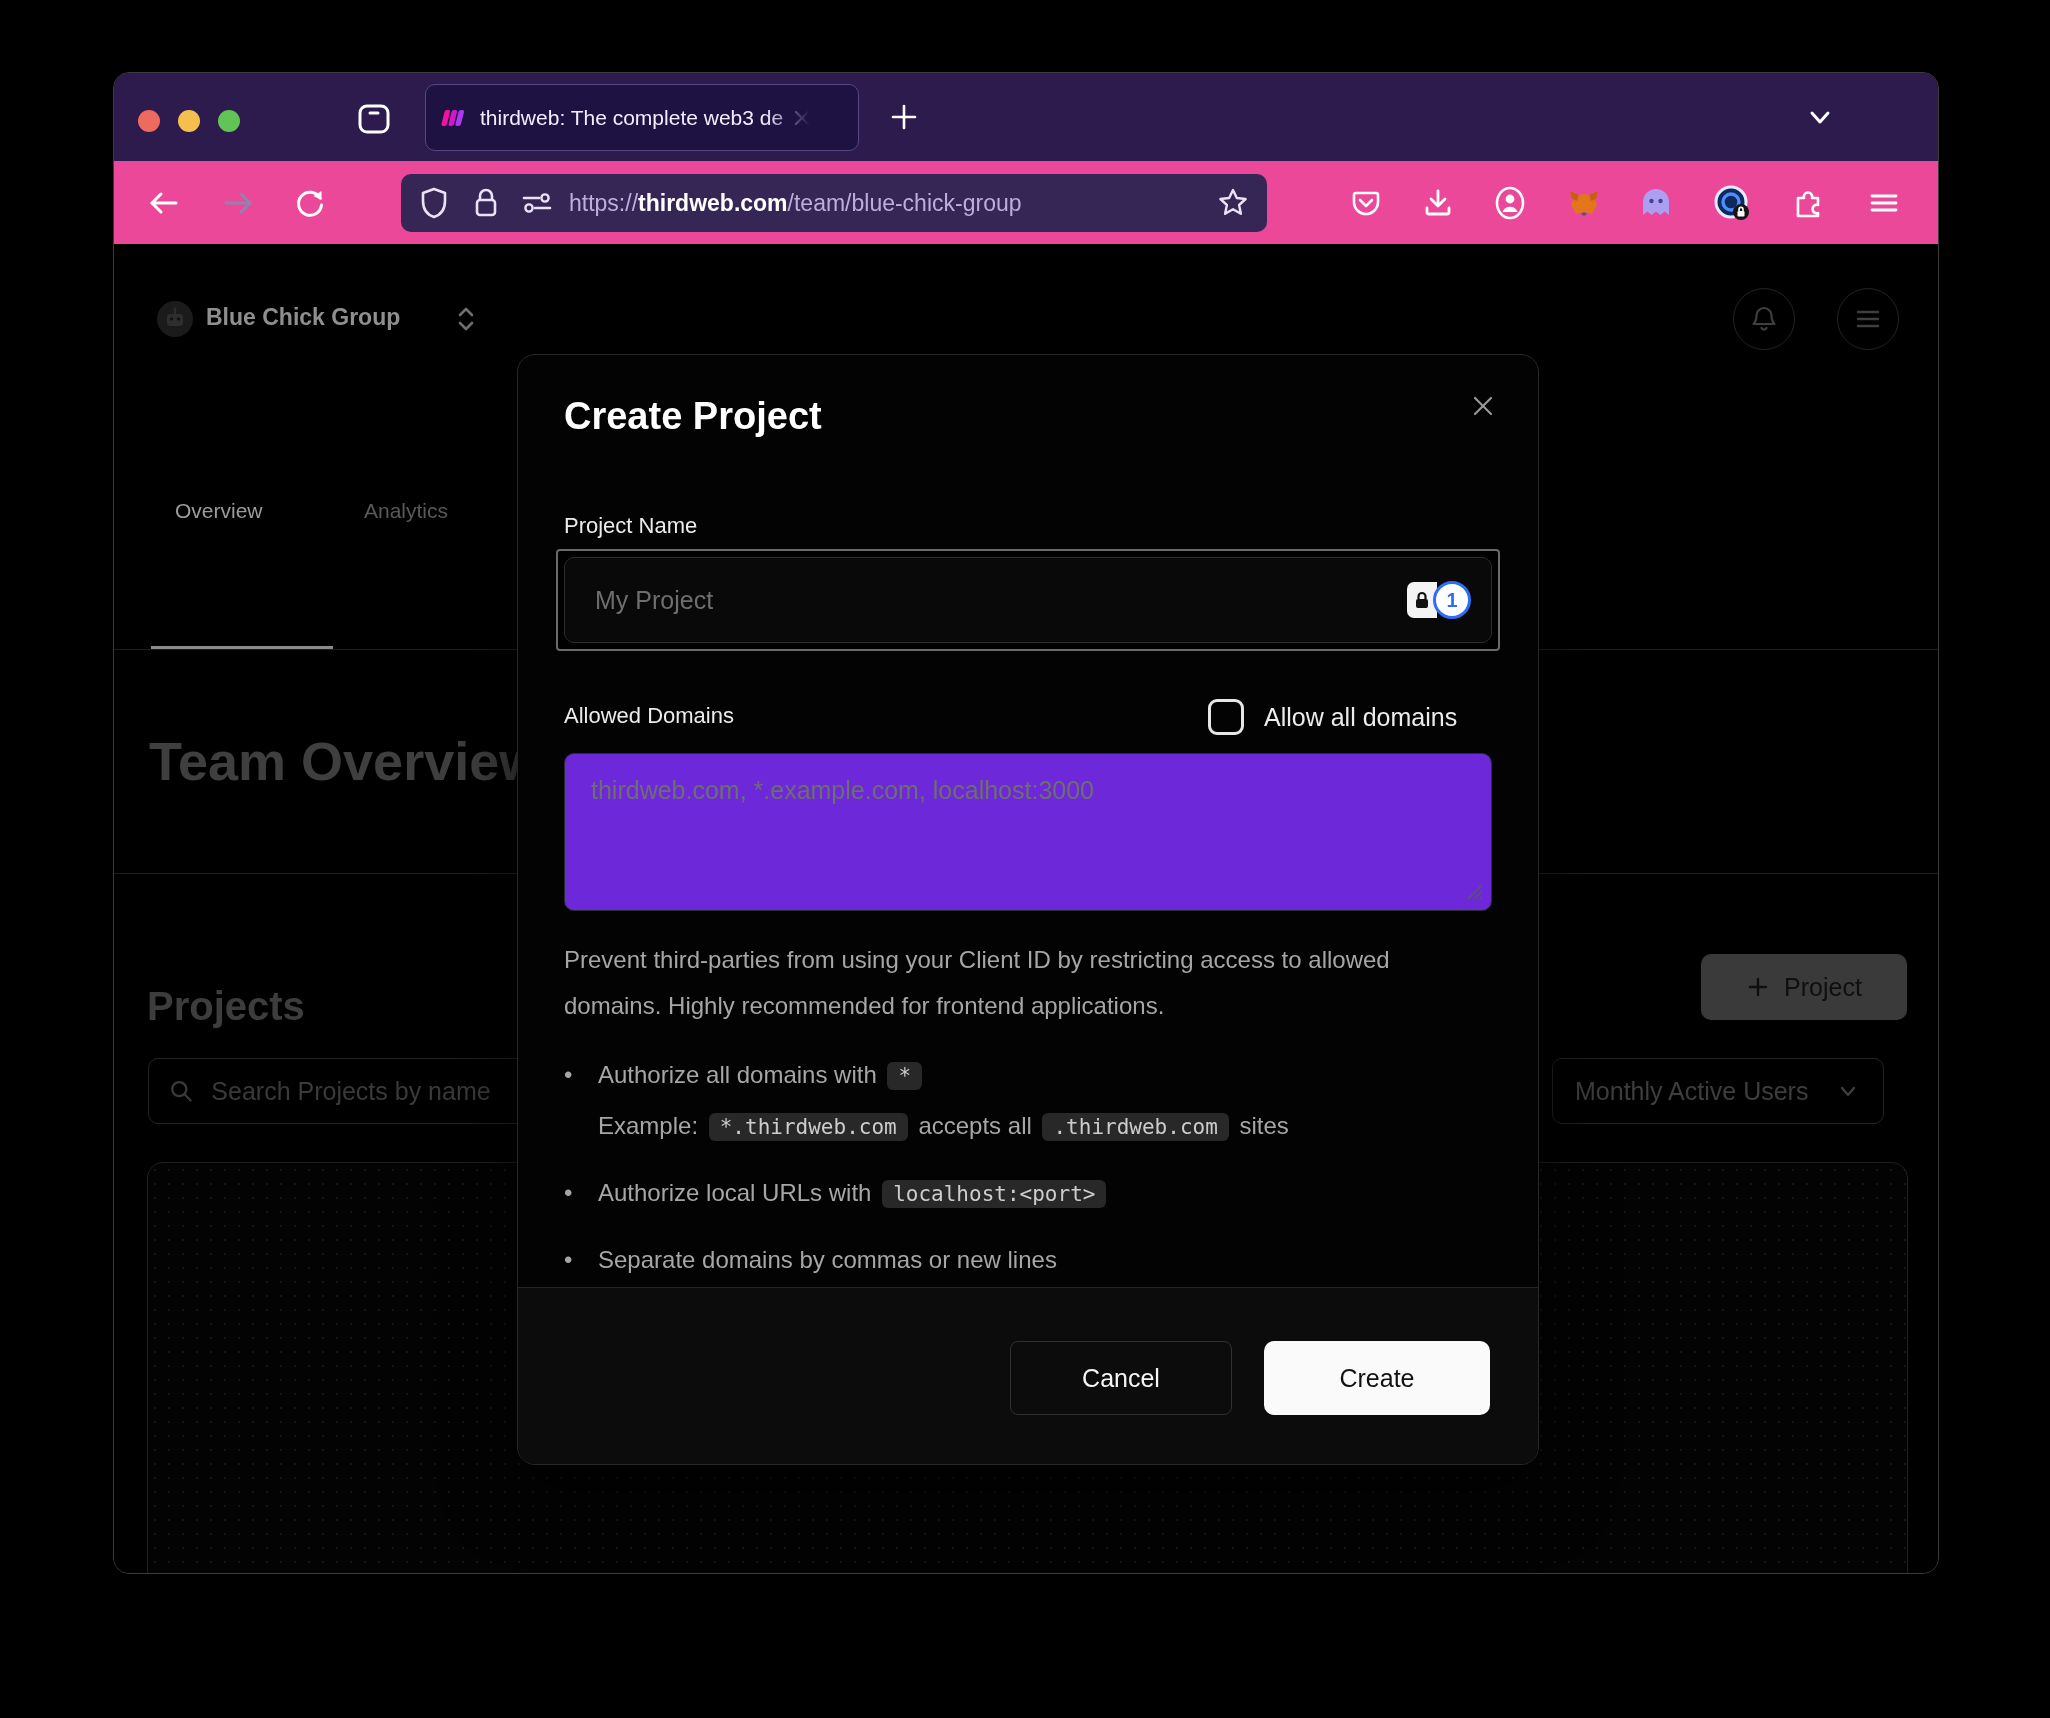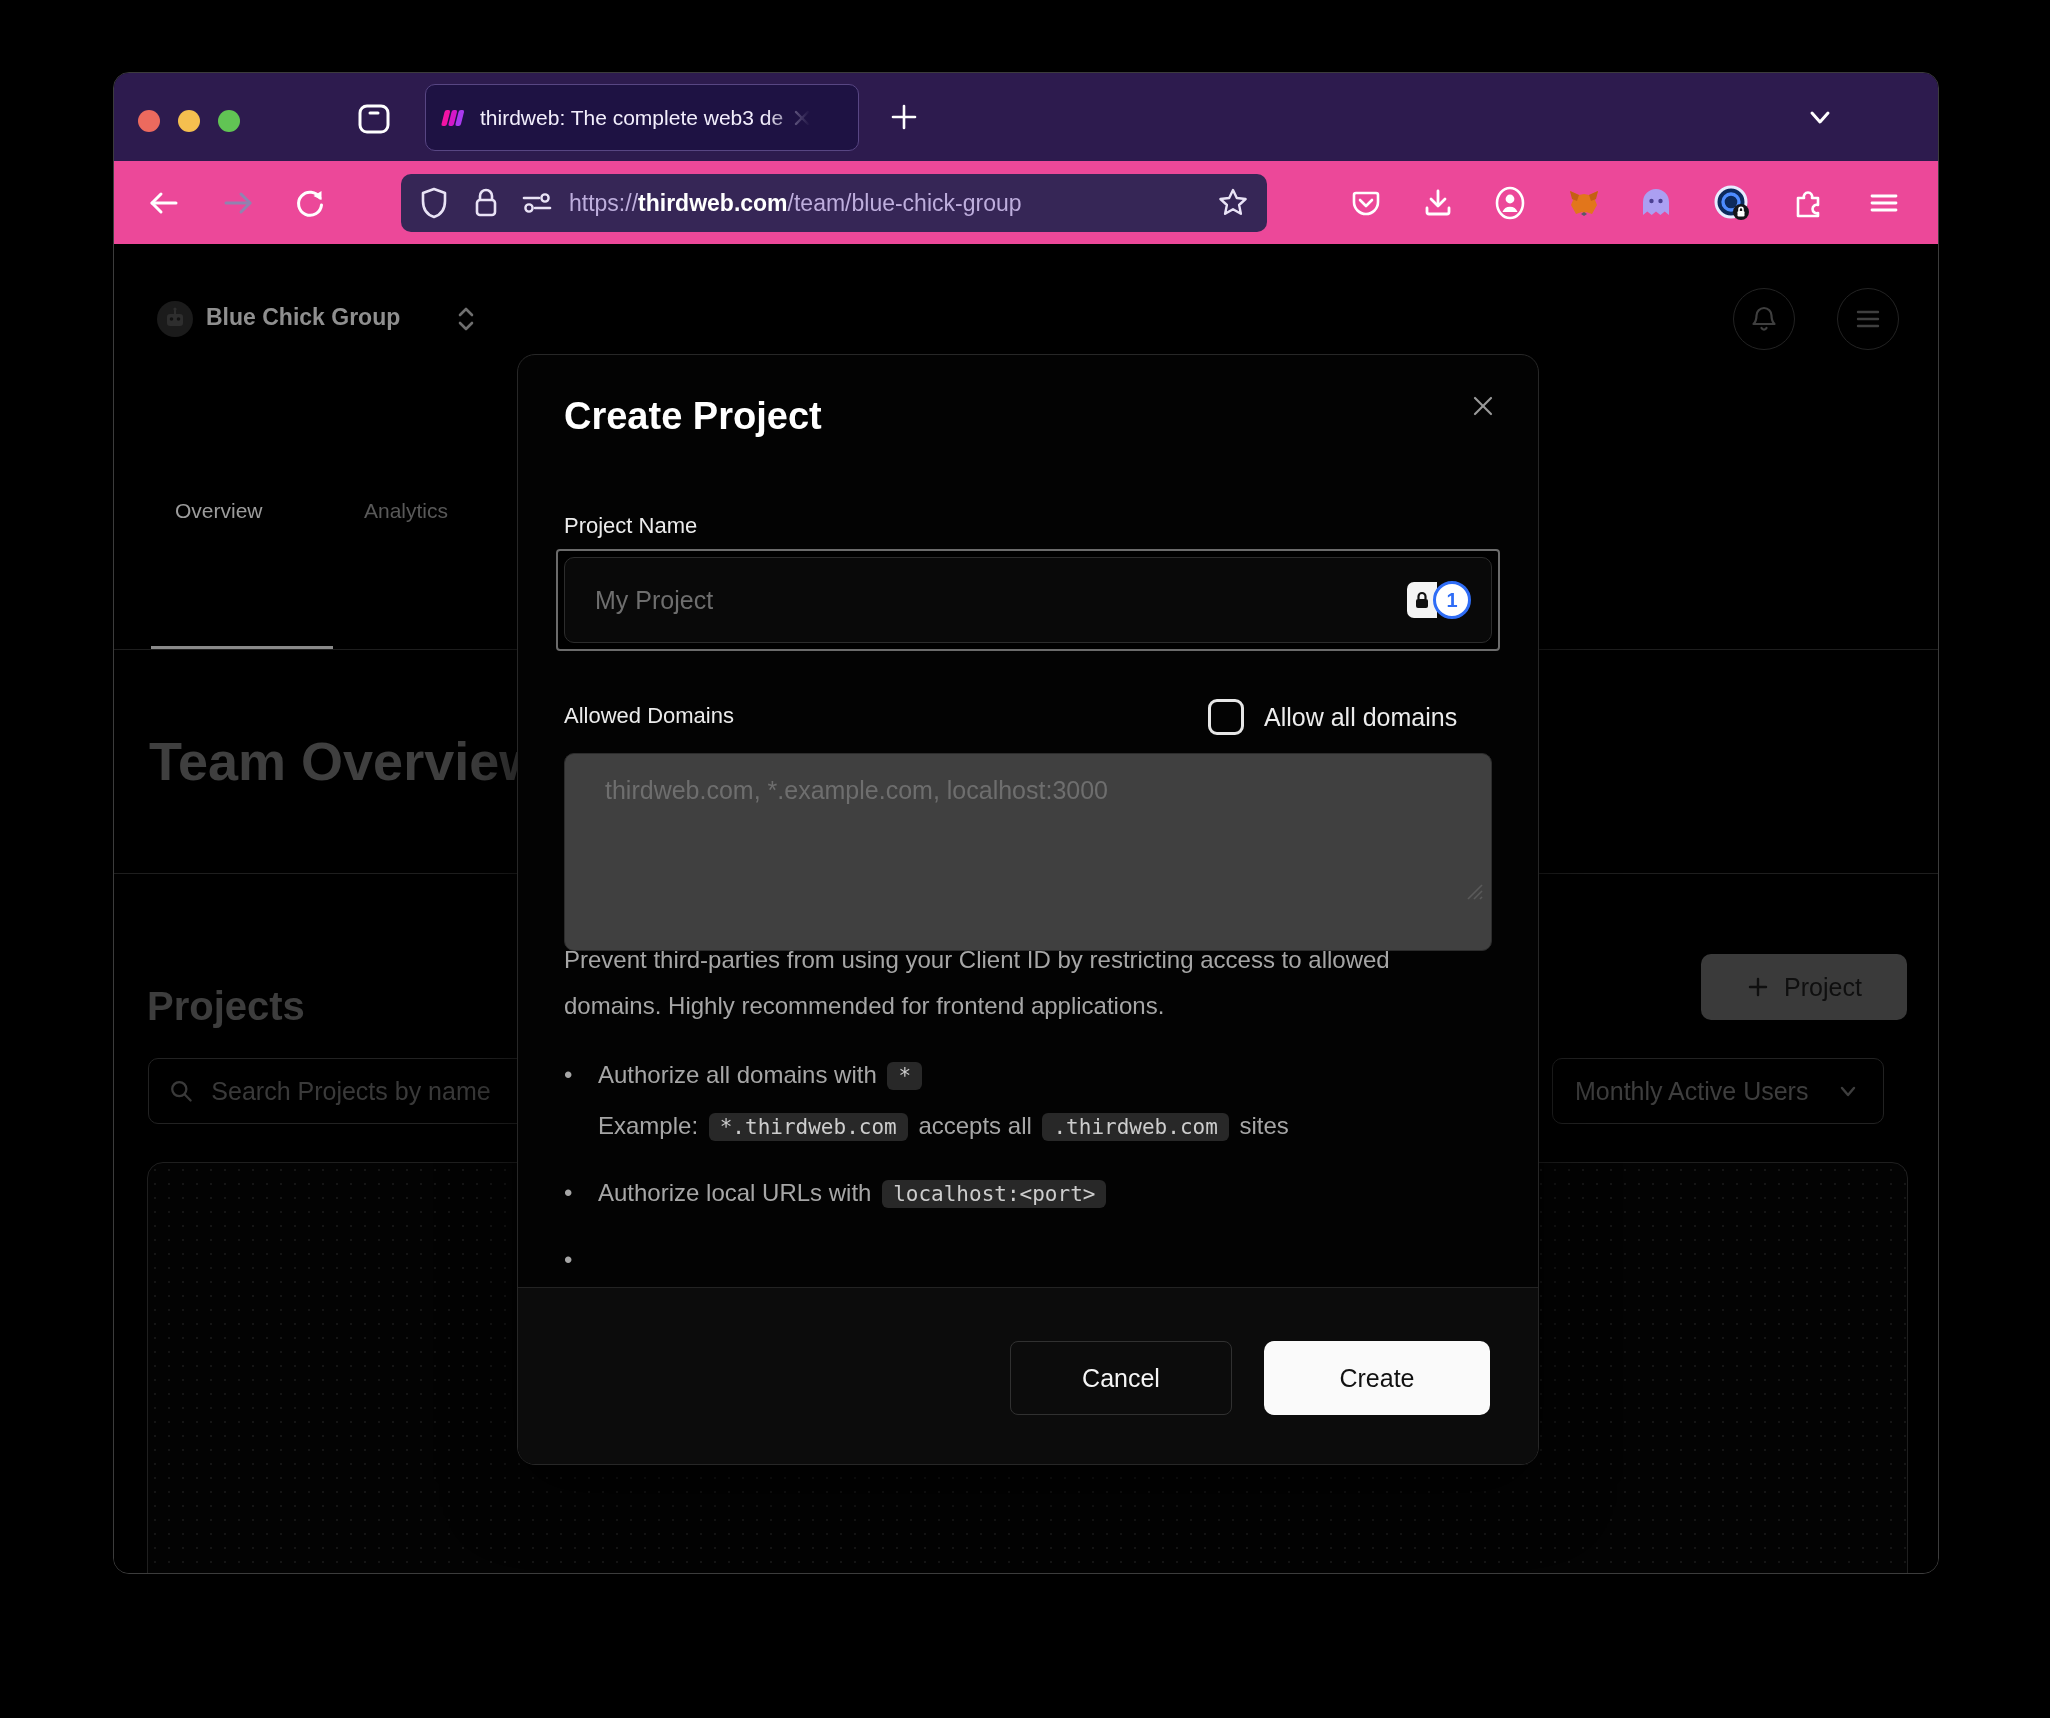--- a/index.html
+++ b/index.html
@@ -76,23 +76,23 @@
   #opw-badge{display:flex;align-items:center;}
   #opw-lockbox{width:30px;height:36px;background:#f4f4f4;border-radius:7px 0 0 7px;display:flex;
                align-items:center;justify-content:center;}
   #opw-circle{width:38px;height:38px;border-radius:50%;background:#fff;border:3px solid #2f6df6;
               box-sizing:border-box;display:flex;align-items:center;justify-content:center;
               color:#2f6df6;font-weight:bold;font-size:20px;margin-left:-4px;}
   #ad-label{left:46px;top:348px;}
   #ad-checkrow{left:690px;top:344px;display:flex;align-items:center;gap:20px;}
   #ad-checkbox{width:30px;height:30px;border:3px solid #e6e6e6;border-radius:9px;background:transparent;}
   #ad-checklabel{font-size:25px;color:#ececec;}
-  #ad-textarea{left:46px;top:398px;width:928px;height:198px;background:#404040;border:1px solid #2c2c2c;
+  #ad-textarea{left:46px;top:398px;width:928px;height:158px;background:#6d28d9;border:1px solid #2c2c2c;
                border-radius:10px;box-sizing:border-box;color:#e8e8e8;font-size:25px;resize:none;
-               padding:22px 40px;font-family:"Liberation Sans",sans-serif;outline:none;}
+               padding:22px 26px;font-family:"Liberation Sans",sans-serif;outline:none;}
   #ad-textarea::placeholder{color:#6e6e6e;opacity:1;}
   #ad-grip{left:944px;top:524px;pointer-events:none;}
   #helpblock{left:46px;top:582px;width:912px;color:#a6a6a6;font-size:24px;line-height:46px;}
   #bullets{left:46px;top:700px;width:930px;color:#a6a6a6;font-size:24px;}
   .bullet{display:flex;margin-bottom:26px;line-height:40px;}
   .bdot{width:34px;color:#a6a6a6;flex-shrink:0;}
   .chip{font-family:"DejaVu Sans Mono",monospace;font-size:21px;background:#282828;color:#cdcdcd;
         border-radius:6px;padding:2px 11px;margin:0 4px;white-space:nowrap;}
   .b-line2{margin-top:10px;}
   #modalfooter{left:0;top:932px;width:100%;height:177px;background:#0c0c0c;border-top:1px solid #232323;}
@@ -370,20 +370,21 @@
         </div>
         <div class="bullet">
           <div class="bdot">•</div>
           <div>
             <span>Authorize local URLs with</span>
             <span class="chip">localhost:&lt;port&gt;</span>
           </div>
         </div>
         <div class="bullet">
           <div class="bdot">•</div>
+          <div><span>Separate domains by commas or new lines</span></div>
         </div>
       </div>
 
       <div class="abs" id="modalfooter">
         <button class="abs" id="cancelbtn">Cancel</button>
         <button class="abs" id="createbtn">Create</button>
       </div>
     </div>
 
   </div>

